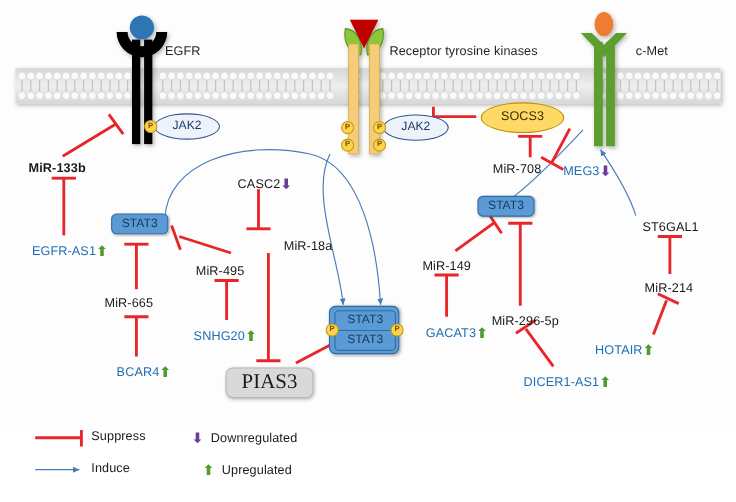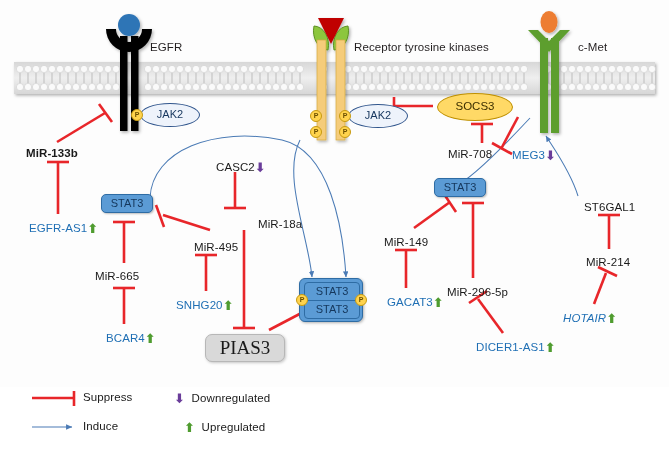--- a/index.html
+++ b/index.html
@@ -354,33 +354,33 @@
 <div class="pho" style="left:296px;top:294px;">P</div>
 <div class="pho" style="left:355px;top:294px;">P</div>
 
 <div class="pias" style="left:205px;top:334px;">PIAS3</div>
 
 <div class="lbl" id="nodes-host" style="position: absolute; left: 0px; top: 0px; width: 669px; height: 456px;">
       <div class="lbl" style="left: 26px; top: 148px; font-weight: bold;"><span>MiR-133b</span></div>
       <div class="lbl blue" style="left: 29px; top: 222px;"><span>EGFR-AS1</span><span class="arrowup">⬆</span></div>
       <div class="lbl" style="left: 95px; top: 271px;"><span>MiR-665</span></div>
       <div class="lbl blue" style="left: 106px; top: 332px;"><span>BCAR4</span><span class="arrowup">⬆</span></div>
-      <div class="lbl" style="left: 178px; top: 242px; margin-left: 16px;"><span>MiR-495</span></div>
+      <div class="lbl" style="left: 178px; top: 242px;"><span>MiR-495</span></div>
       <div class="lbl blue" style="left: 176px; top: 299px;"><span>SNHG20</span><span class="arrowup">⬆</span></div>
       <div class="lbl" style="left: 216px; top: 161px;"><span>CASC2</span><span class="arrowdn">⬇</span></div>
       <div class="lbl" style="left: 216px; top: 219px; margin-left: 42px;"><span>MiR-18a</span></div>
       <div class="lbl" style="left: 384px; top: 237px;"><span>MiR-149</span></div>
       <div class="lbl blue" style="left: 387px; top: 296px;"><span>GACAT3</span><span class="arrowup">⬆</span></div>
       <div class="lbl" style="left: 447px; top: 287px;"><span>MiR-296-5p</span></div>
       <div class="lbl blue" style="left: 476px; top: 341px;"><span>DICER1-AS1</span><span class="arrowup">⬆</span></div>
       <div class="lbl" style="left: 448px; top: 149px;"><span>MiR-708</span></div>
       <div class="lbl blue" style="left: 512px; top: 103px; margin-top: 46px;"><span>MEG3</span><span class="arrowdn">⬇</span></div>
       <div class="lbl" style="left: 584px; top: 202px;"><span>ST6GAL1</span></div>
       <div class="lbl" style="left: 586px; top: 257px;"><span>MiR-214</span></div>
-      <div class="lbl blue" style="left: 563px; top: 312px; font-style: italic;"><span>HOTAIR</span><span class="arrowup">⬆</span></div>
+      <div class="lbl blue" style="left: 541px; top: 312px;"><span>HOTAIR</span><span class="arrowup">⬆</span></div>
     </div>
 
 <div class="lbl legend" style="left:83px;top:392px;">Suppress</div>
 <div class="lbl legend" style="left:83px;top:421px;">Induce</div>
 <div class="lbl legend" style="left:174px;top:392px;"><span class="arrowdn">⬇</span>&nbsp;&nbsp;<span>Downregulated</span></div>
 <div class="lbl legend" style="left:184px;top:421px;"><span class="arrowup">⬆</span>&nbsp;&nbsp;<span>Upregulated</span></div>
 
 </div>
 
 </body></html>

